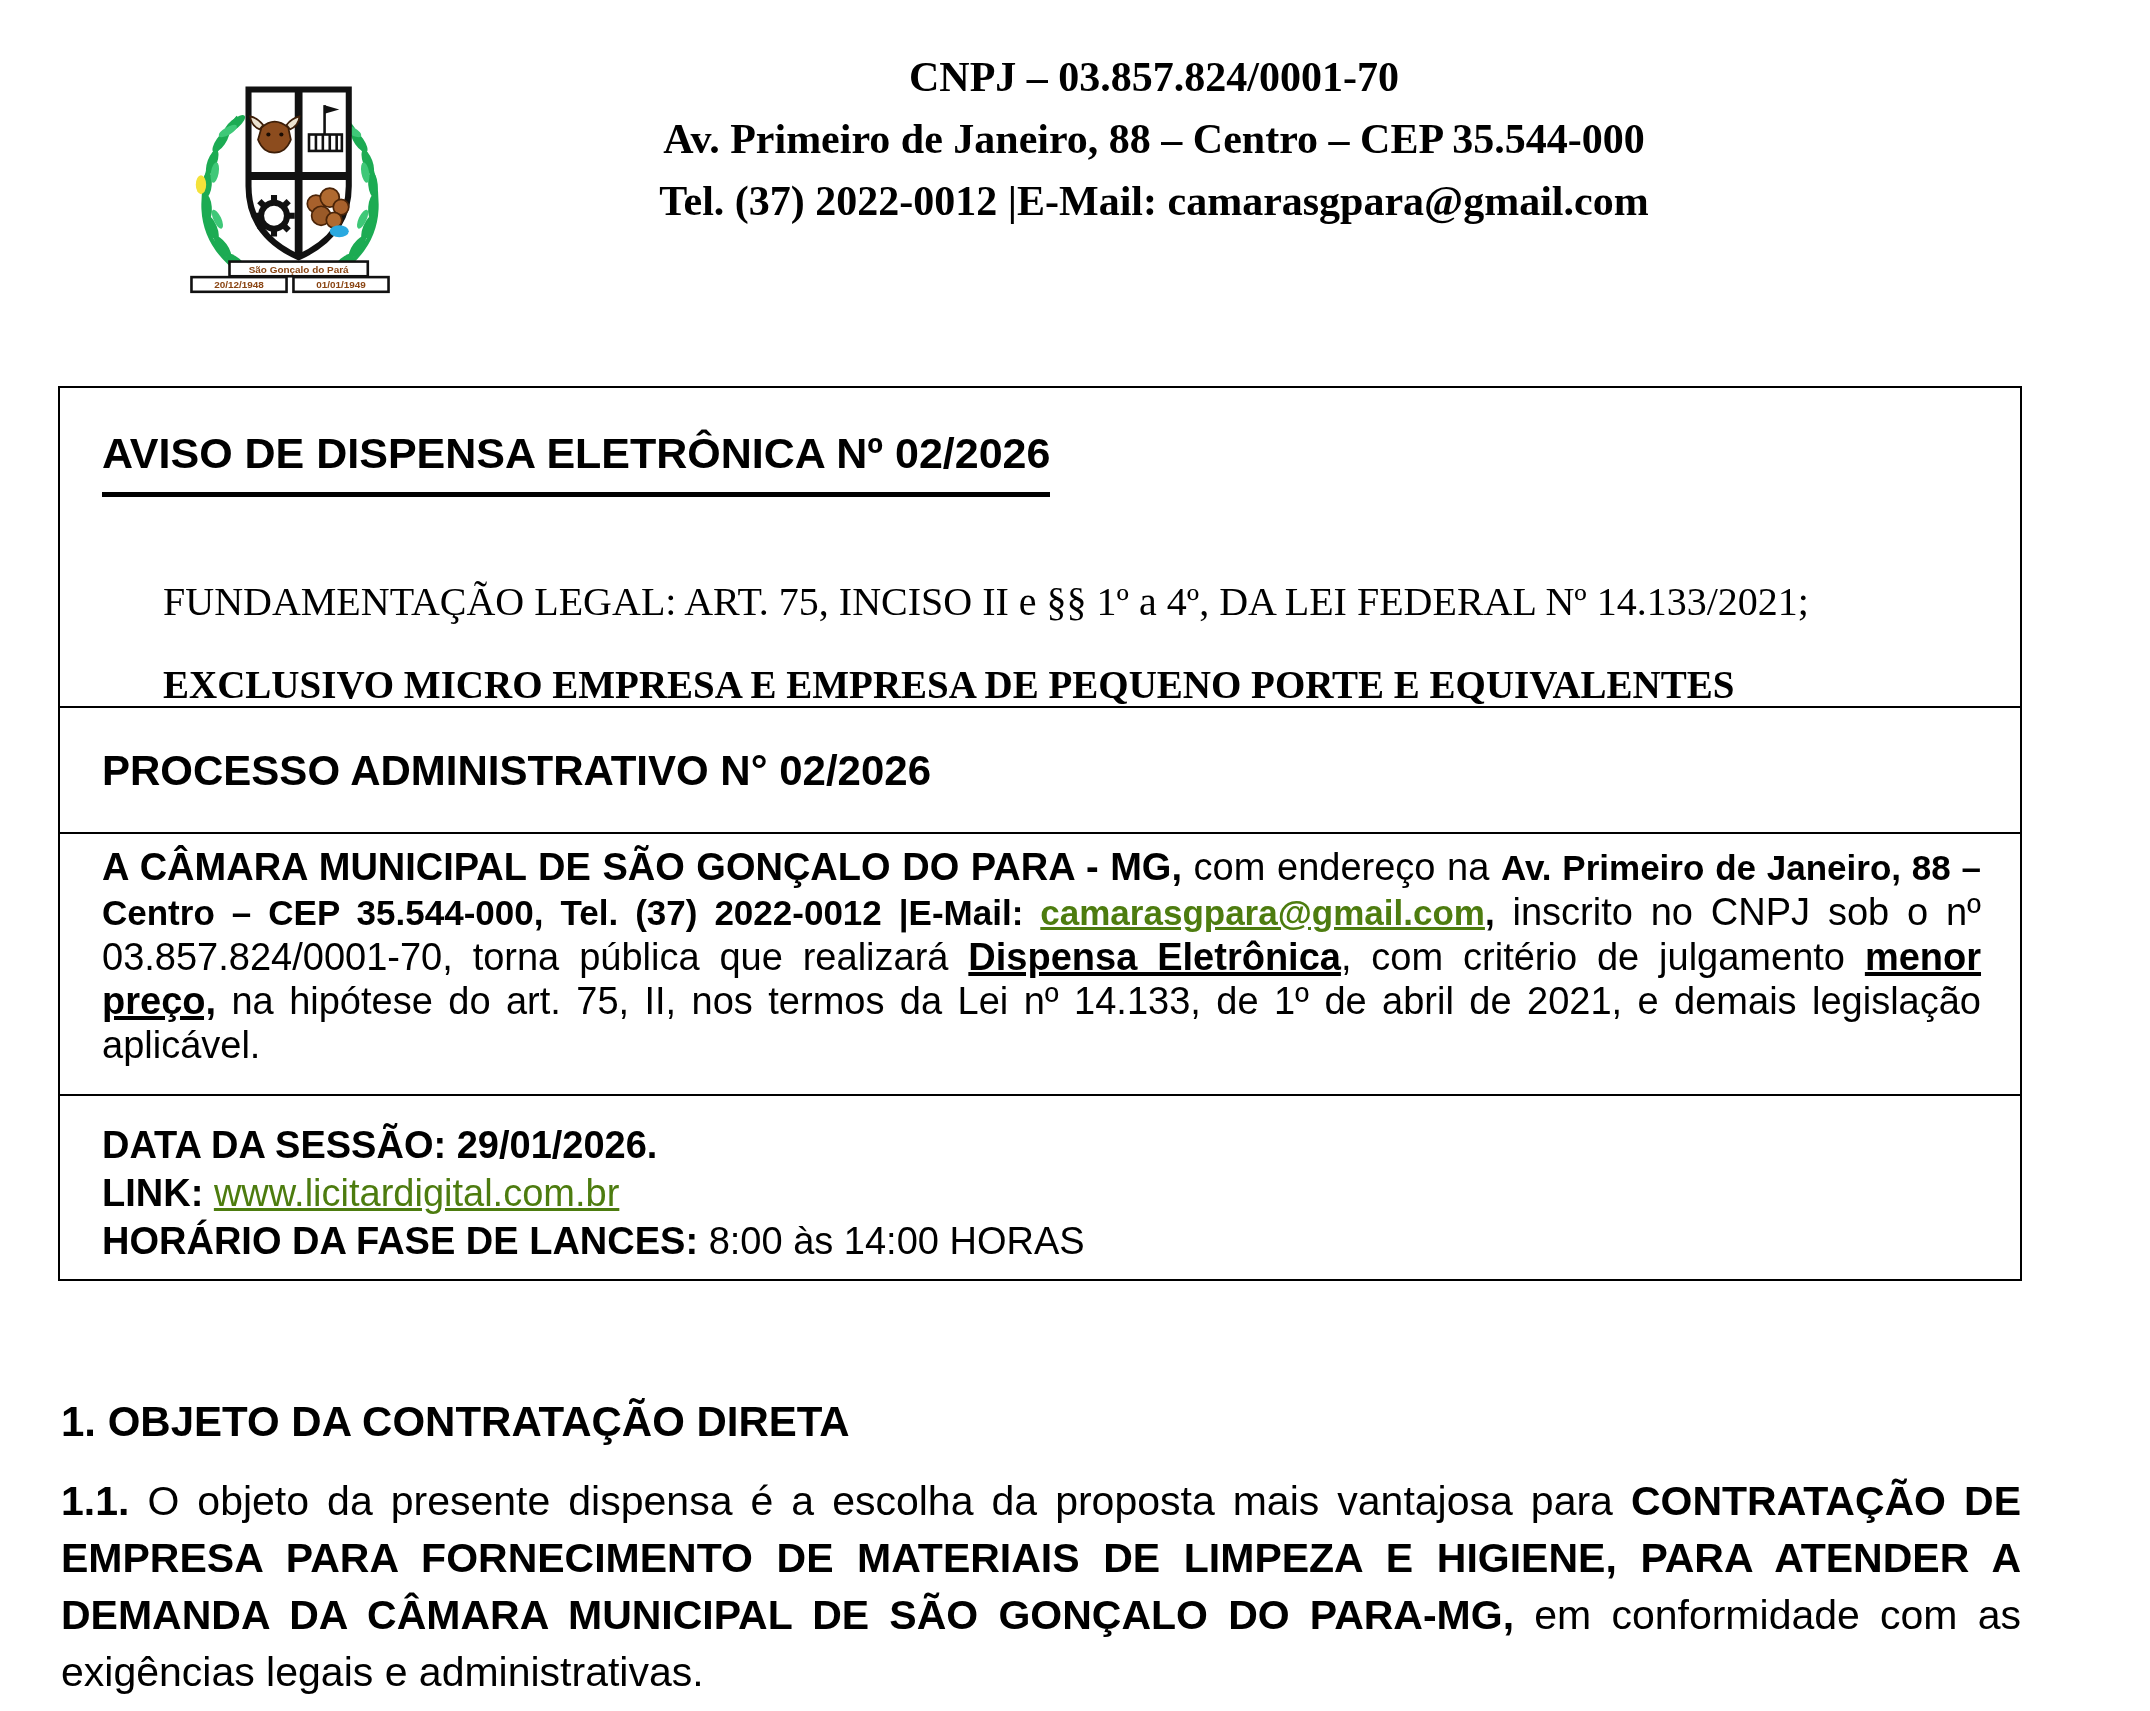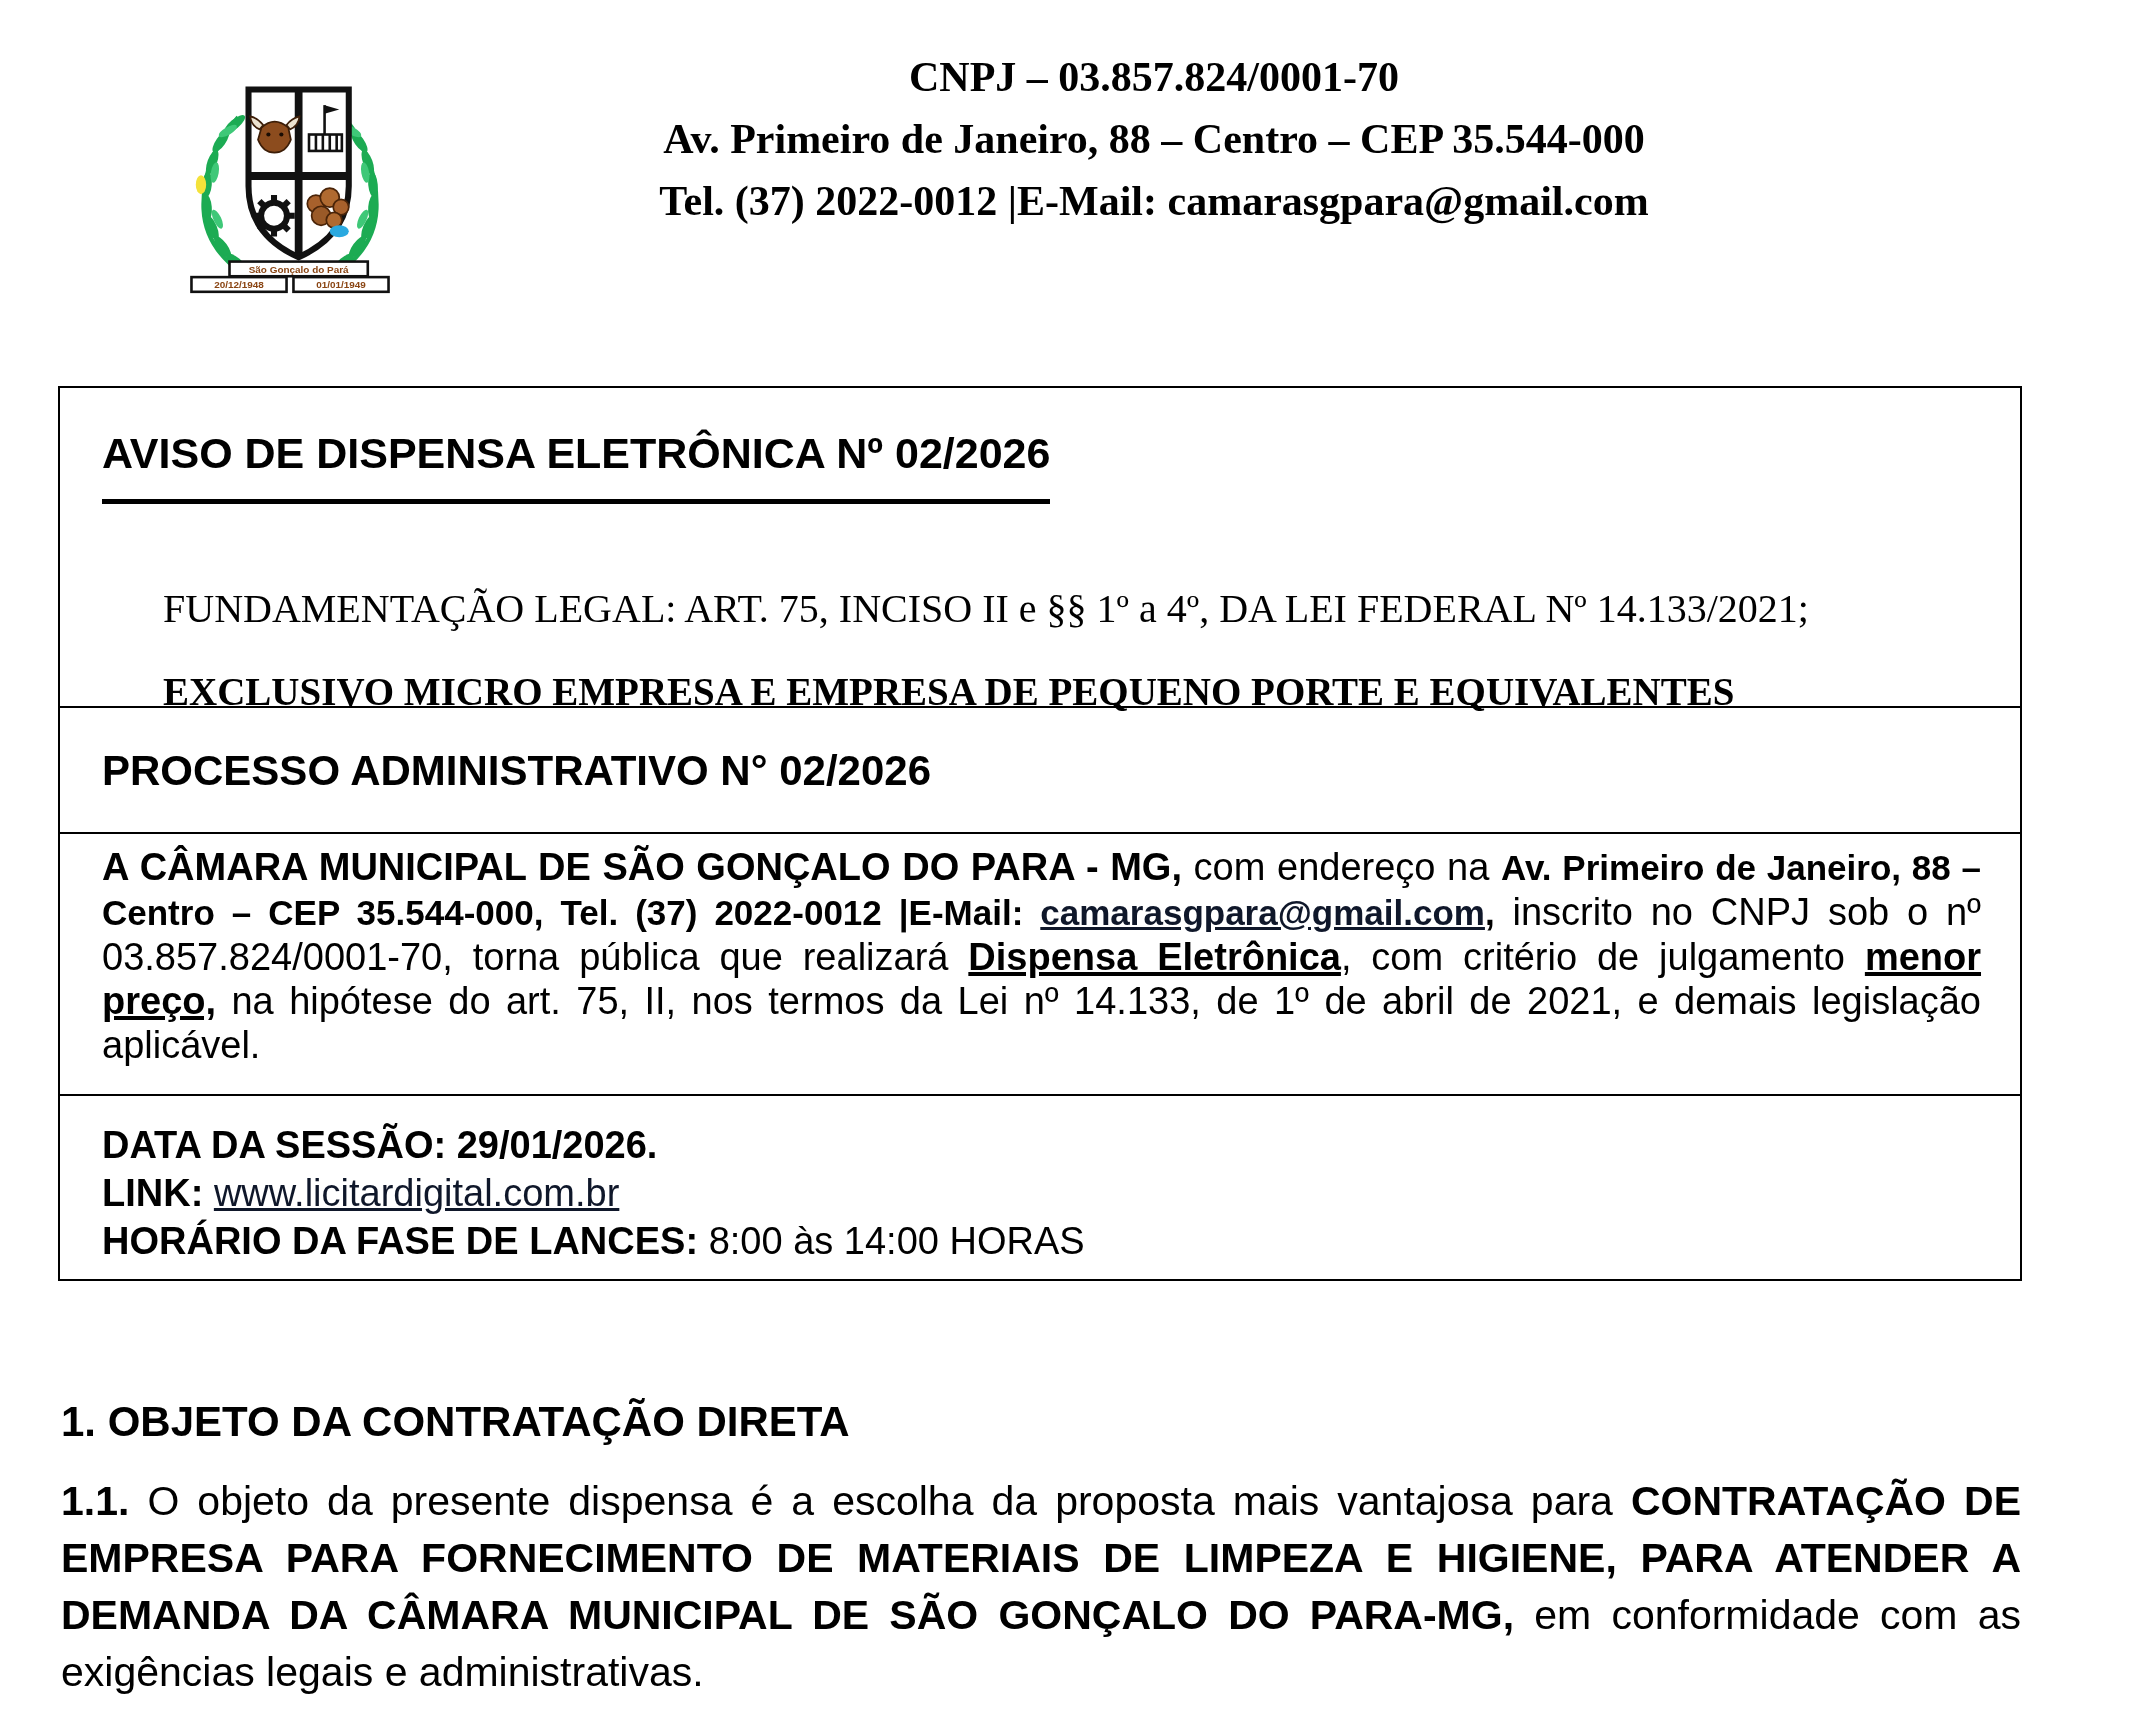--- a/index.html
+++ b/index.html
@@ -17,33 +17,33 @@
   .notice-box { position:absolute; left:58px; top:386px; width:1964px;
                 border:2.8px solid #000; background:#fff; }
   .row { border-top:2.8px solid #000; }
   .row:first-child { border-top:none; }
   .row1 { height:318px; padding:41px 42px 0 42px; }
   .row2 { height:126px; padding:39px 40px 0 42px; }
   .row3 { height:262px; padding:11px 39px 0 42px; }
   .row4 { height:185px; padding:25px 42px 0 42px; }
 
   .aviso-title { display:inline-block; font-size:43px; font-weight:bold;
-                 border-bottom:5.5px solid #000; padding-bottom:21px; }
+                 border-bottom:5.5px solid #000; padding-bottom:14px; }
   .legal { font-family:"Liberation Serif", serif; font-size:40px;
            margin:81px 0 0 61px; }
   .exclusive { font-family:"Liberation Serif", serif; font-weight:bold;
                font-size:39px; margin:37px 0 0 61px; }
   .process { font-size:42px; font-weight:bold; }
 
   .body-para { font-size:38px; line-height:44px; text-align:justify; }
   .b { font-weight:bold; }
   .bc { font-weight:bold; font-size:35px; }
   .bu { font-weight:bold; text-decoration:underline;
         text-decoration-thickness:3.7px; }
-  .lnk { color:#0f172a; text-decoration:underline; cursor:pointer; }
+  .lnk { color:#4d7c0f; text-decoration:underline; cursor:pointer; }
 
   .session { font-size:38px; line-height:48px; }
   .session .lbl { font-weight:bold; }
 
   
   .sec1-heading { position:absolute; left:61px; top:1398px;
                   font-size:42px; font-weight:bold; }
   .sec1-para { position:absolute; left:61px; top:1473px; width:1960px;
                font-size:41px; line-height:57px; text-align:justify; }
 

